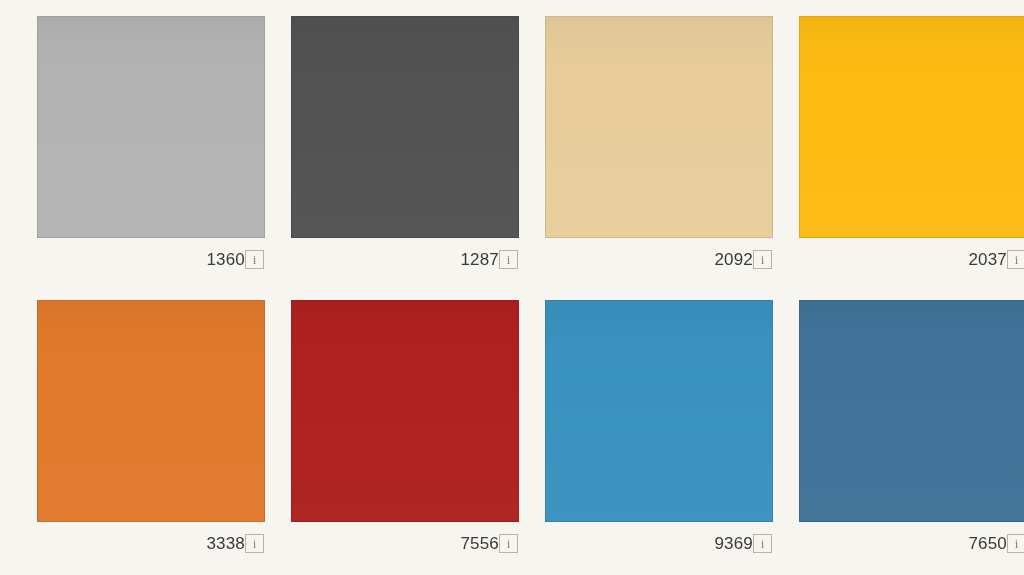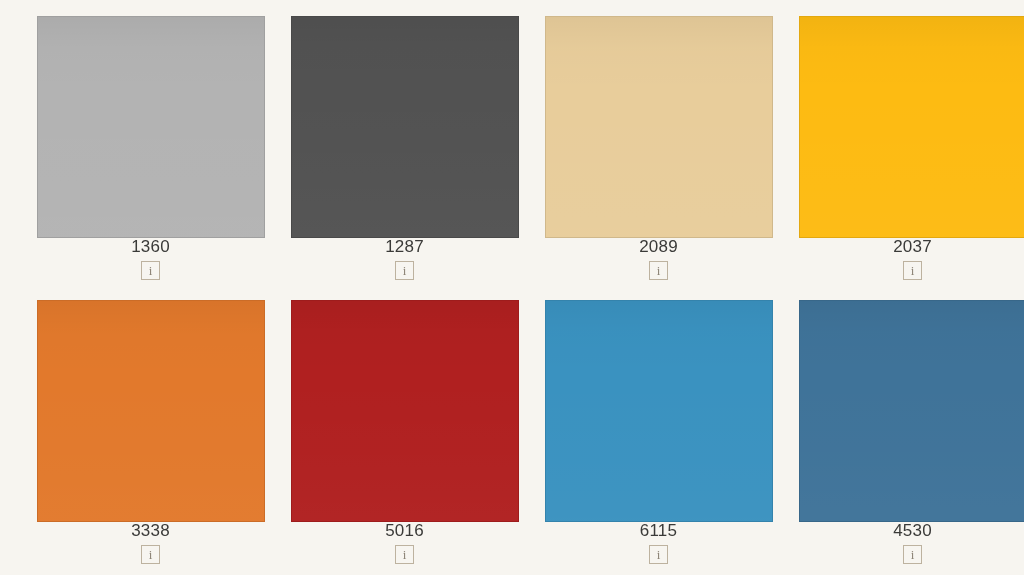--- a/index.html
+++ b/index.html
@@ -42,24 +42,23 @@
         rgba(0,0,0,0.045) 0%,
         rgba(0,0,0,0.012) 14%,
         rgba(0,0,0,0.000) 34%,
         rgba(255,255,255,0.012) 72%,
         rgba(255,255,255,0.022) 100%);
     pointer-events: none;
   }
   .swatch-meta {
     display: flex;
     align-items: center;
-    justify-content: space-between;
+    justify-content: flex-end;
     height: 42px;
     padding-right: 1px;
-    flex-direction: column;
   }
   .swatch-code {
     font-size: 17px;
     line-height: 1;
     color: #3a3a38;
     letter-spacing: 0.2px;
   }
   .info-button {
     width: 19px;
     height: 19px;
@@ -97,21 +96,21 @@
       <div class="swatch-meta">
         <span class="swatch-code">1287</span>
         <button class="info-button">
           <span class="info-glyph">i</span>
         </button>
       </div>
     </div>
     <div class="swatch-card">
       <div class="swatch-chip" style="background-color: rgb(232, 205, 155);"></div>
       <div class="swatch-meta">
-        <span class="swatch-code">2089</span>
+        <span class="swatch-code">2092</span>
         <button class="info-button">
           <span class="info-glyph">i</span>
         </button>
       </div>
     </div>
     <div class="swatch-card">
       <div class="swatch-chip" style="background-color: rgb(253, 187, 18);"></div>
       <div class="swatch-meta">
         <span class="swatch-code">2037</span>
         <button class="info-button">
@@ -124,37 +123,37 @@
       <div class="swatch-meta">
         <span class="swatch-code">3338</span>
         <button class="info-button">
           <span class="info-glyph">i</span>
         </button>
       </div>
     </div>
     <div class="swatch-card">
       <div class="swatch-chip" style="background-color: rgb(176, 32, 32);"></div>
       <div class="swatch-meta">
-        <span class="swatch-code">5016</span>
+        <span class="swatch-code">7556</span>
         <button class="info-button">
           <span class="info-glyph">i</span>
         </button>
       </div>
     </div>
     <div class="swatch-card">
       <div class="swatch-chip" style="background-color: rgb(58, 146, 192);"></div>
       <div class="swatch-meta">
-        <span class="swatch-code">6115</span>
+        <span class="swatch-code">9369</span>
         <button class="info-button">
           <span class="info-glyph">i</span>
         </button>
       </div>
     </div>
     <div class="swatch-card">
       <div class="swatch-chip" style="background-color: rgb(63, 115, 153);"></div>
       <div class="swatch-meta">
-        <span class="swatch-code">4530</span>
+        <span class="swatch-code">7650</span>
         <button class="info-button">
           <span class="info-glyph">i</span>
         </button>
       </div>
     </div>
   </main>
 
 </body></html>

